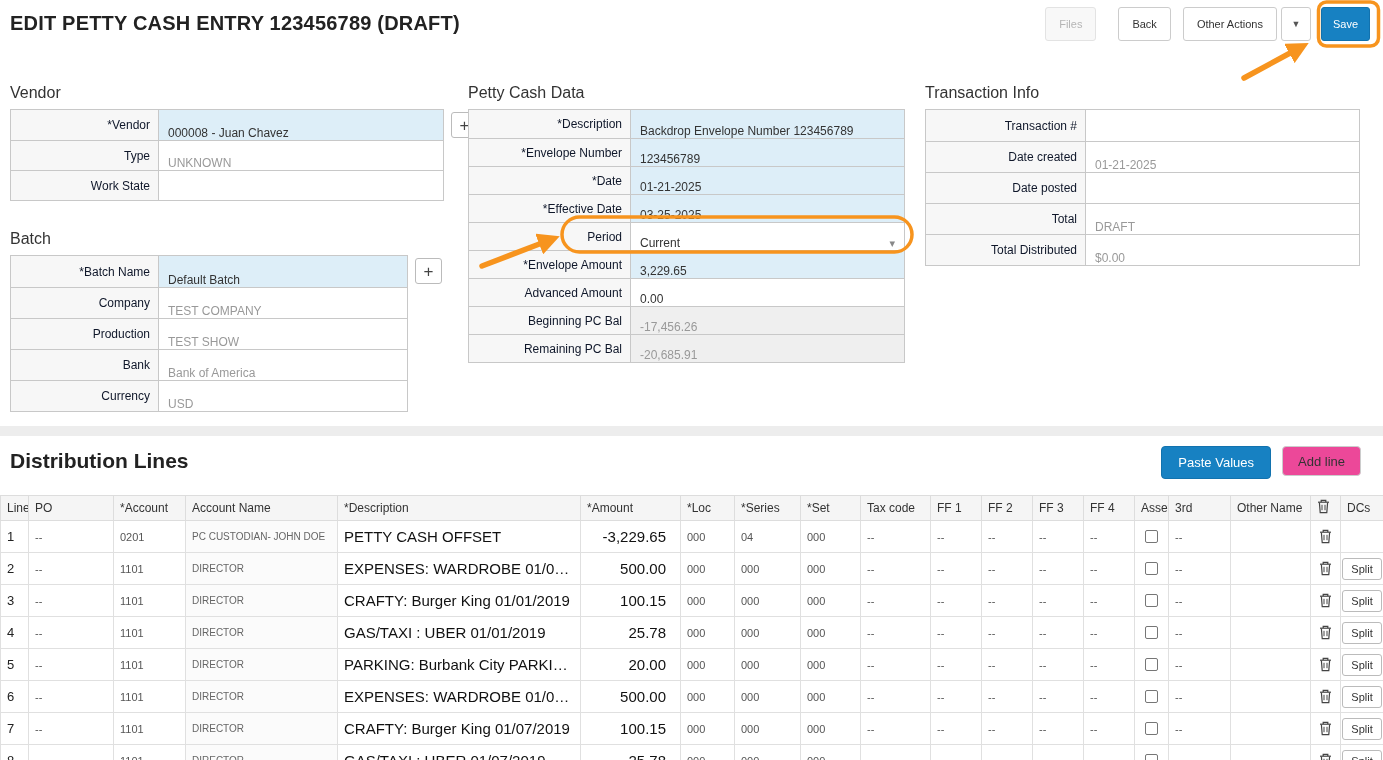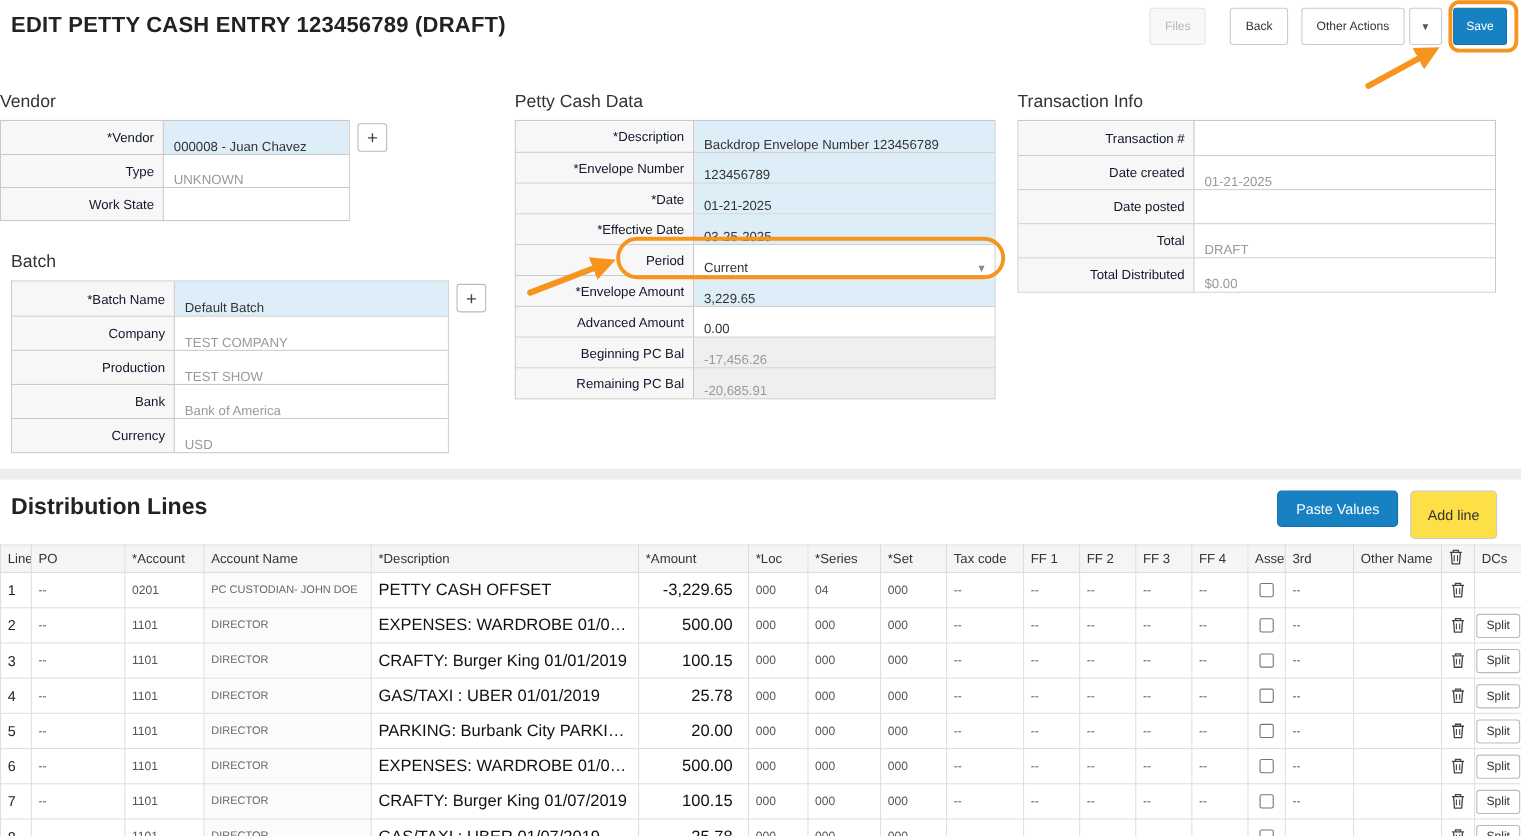--- a/index.html
+++ b/index.html
@@ -23,35 +23,35 @@
   .fbox{border:1px solid #c8c8c8;background:#fff}
   .frow{display:flex;height:var(--rh);border-top:1px solid #c8c8c8;position:relative}
   .frow:first-child{border-top:none}
   .flabel{width:var(--lw);flex:none;background:#f7f7f7;border-right:1px solid #c8c8c8;display:flex;align-items:center;justify-content:flex-end;padding-right:8px;font-size:12px;color:#0f172a;white-space:nowrap}
   .fvalue{flex:1;display:flex;align-items:flex-end;padding:0 9px;font-size:12px;color:#333;background:#fff;overflow:hidden;white-space:nowrap}
   .v-highlight{background:#ddeef8}
   .v-readonly .val, .v-readonly-light .val{color:#999}
   .v-readonly-light{background:#efefef}
   .v-dropdown .caret{margin-left:auto;color:#888;font-size:11px}
   .plus-btn{position:absolute;right:-35px;top:2px;width:27px;height:26px;border:1px solid #bbb;border-radius:3px;background:#fff;font-size:17px;line-height:1;color:#444;cursor:pointer}
-  #vendor-section{left:0;top:84px;width:318px}
+  #vendor-section{left:10px;top:84px;width:434px}
   #batch-section{left:10px;top:230px;width:398px}
   #petty-section{left:468px;top:84px;width:437px}
   #trans-section{left:925px;top:84px;width:435px}
   #vendor-box{--lw:148px;--rh:30px}
   #batch-box{--lw:148px;--rh:31px}
   #petty-box{--lw:162px;--rh:28px}
   #trans-box{--lw:160px;--rh:31px}
 
   
   .divider{position:absolute;left:0;top:426px;width:100%;height:10px;background:#ededed}
   .dist-header{position:absolute;left:0;top:440px;width:100%;height:52px}
   .dist-title{position:absolute;left:10px;top:9px;font-size:21px;font-weight:700;color:#222}
   .paste-btn{position:absolute;right:112px;top:6px;height:33px;padding:0 16px;background:#1781c2;border:1px solid #1272ae;color:#fff;font-size:13px;border-radius:4px;cursor:pointer;font-family:inherit}
-  .addline-btn{position:absolute;right:22px;top:6px;height:44px;padding:0 15px;background:#fde047;border:1px solid #ccc;color:#333;font-size:13px;border-radius:4px;cursor:pointer;font-family:inherit}
+  .addline-btn{position:absolute;right:22px;top:6px;height:30px;padding:0 15px;background:#ec4899;border:1px solid #ccc;color:#333;font-size:13px;border-radius:4px;cursor:pointer;font-family:inherit}
 
   .dist-table{position:absolute;left:0;top:495px;width:1383px;border-collapse:collapse;table-layout:fixed}
   .dist-table th{height:25px;background:#f5f5f5;border:1px solid #ddd;font-size:12px;font-weight:400;color:#333;text-align:left;padding:0 6px;overflow:hidden;white-space:nowrap}
   .dist-table td{height:32px;border:1px solid #e0e0e0;font-size:11px;color:#555;padding:0 6px;overflow:hidden;white-space:nowrap;background:#fff;text-overflow:ellipsis}
   td.c-line{font-size:13px;color:#222}
   td.c-acctname{font-size:10px;color:#666;background:#fbfbfb}
   td.c-desc{font-size:15px;color:#111}
   td.c-amt{font-size:15px;color:#111;text-align:right;padding-right:14px}
   td.c-center{text-align:center;padding:0}
   .c-dash{color:#a0a0a0}

